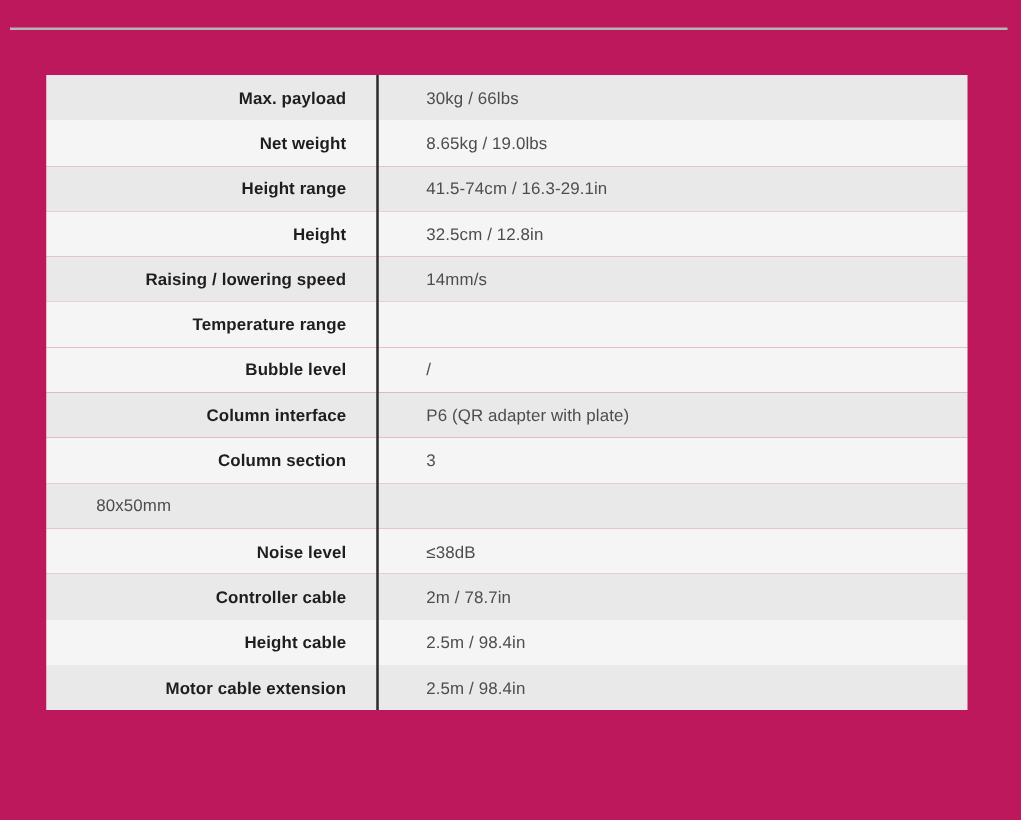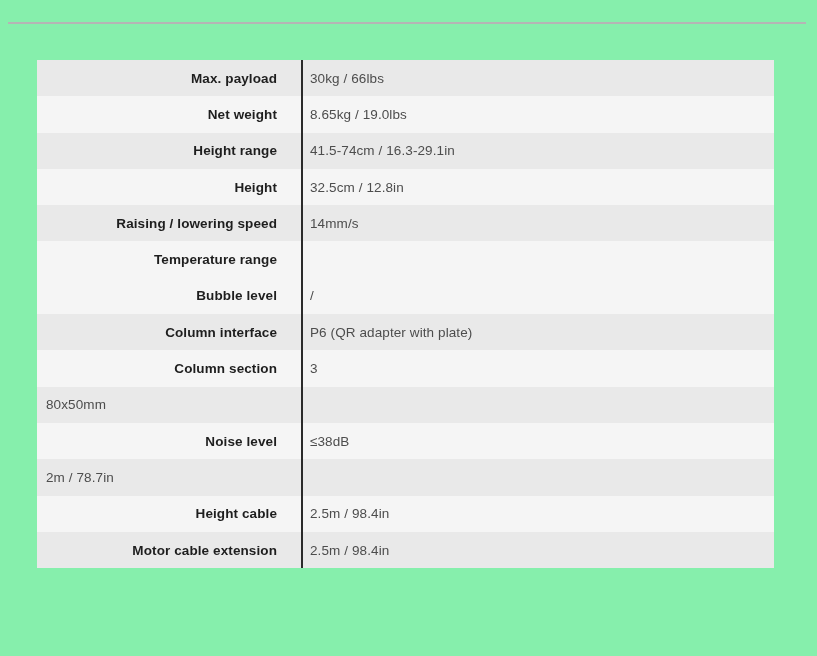--- a/index.html
+++ b/index.html
@@ -5,21 +5,21 @@
   html, body {
     margin: 0;
     padding: 0;
     background: #ffffff;
     font-family: "Liberation Sans", sans-serif;
   }
   .page {
     position: relative;
     width: 817px;
     height: 656px;
-    background: #86efac;
+    background: #be185d;
     overflow: hidden;
   }
   .top-rule {
     position: absolute;
     left: 8px;
     top: 22px;
     width: 798px;
     height: 2px;
     background: var(--rule-color, #b5b5b5);
   }
@@ -43,21 +43,21 @@
     text-align: right;
     font-size: 13.5px;
     font-weight: bold;
     color: var(--label-color, #1e1e1e);
     letter-spacing: 0.1px;
     white-space: nowrap;
   }
   .value {
     flex: 1;
     box-sizing: border-box;
-    padding-left: 9px;
+    padding-left: 40px;
     text-align: left;
     font-size: 13.5px;
     font-weight: normal;
     color: var(--value-color, #4d4d4d);
     letter-spacing: 0.1px;
     white-space: nowrap;
   }
   .col-divider {
     position: absolute;
     left: 264px;
@@ -111,20 +111,21 @@
         <div class="value">3</div>
       </div>
       <div class="row odd">
         <div class="value">80x50mm</div>
       </div>
       <div class="row even">
         <div class="label">Noise level</div>
         <div class="value">≤38dB</div>
       </div>
       <div class="row odd">
+        <div class="label">Controller cable</div>
         <div class="value">2m / 78.7in</div>
       </div>
       <div class="row even">
         <div class="label">Height cable</div>
         <div class="value">2.5m / 98.4in</div>
       </div>
       <div class="row odd">
         <div class="label">Motor cable extension</div>
         <div class="value">2.5m / 98.4in</div>
       </div>

